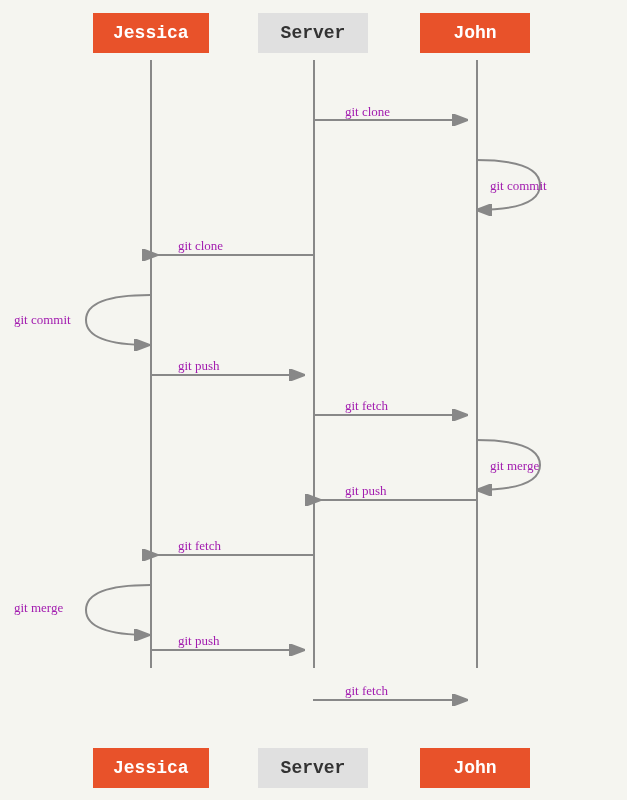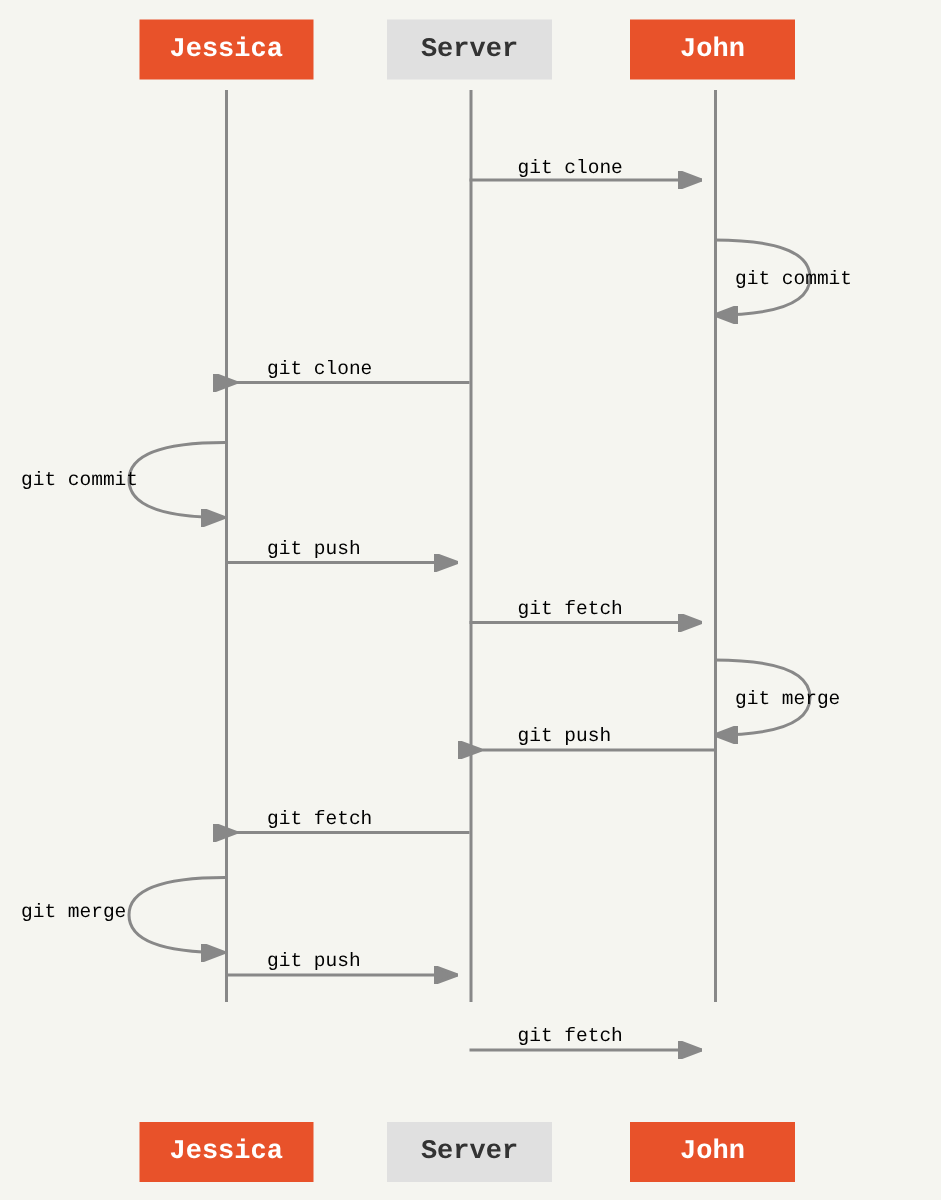--- a/index.html
+++ b/index.html
@@ -36,23 +36,23 @@
       position: absolute;
       width: 2px;
       background: #888;
       top: 60px;
       bottom: 60px;
     }
 
     
     .arrow-label {
       position: absolute;
-      font-family: Liberation Mono, monospace;
+      font-family: Liberation Serif, serif;
       font-size: 13px;
-      color: #000000;
+      color: #a21caf;
       white-space: nowrap;
     }
 
     svg.arrows {
       position: absolute;
       top: 0;
       left: 0;
       width: 627px;
       height: 800px;
       pointer-events: none;

